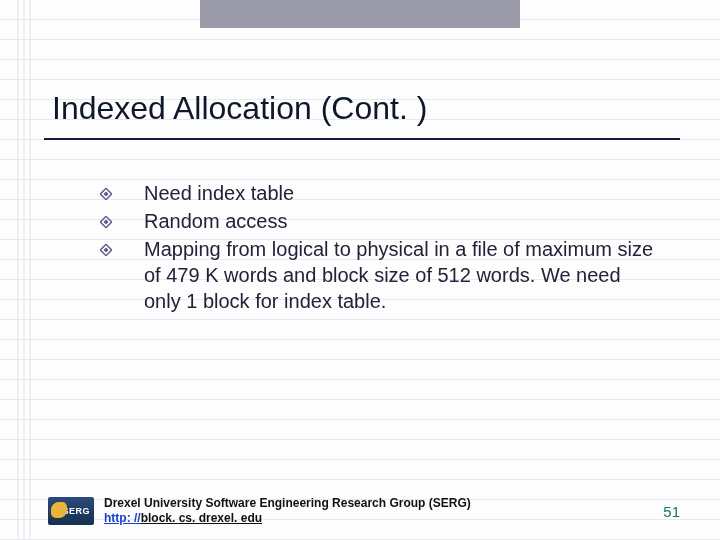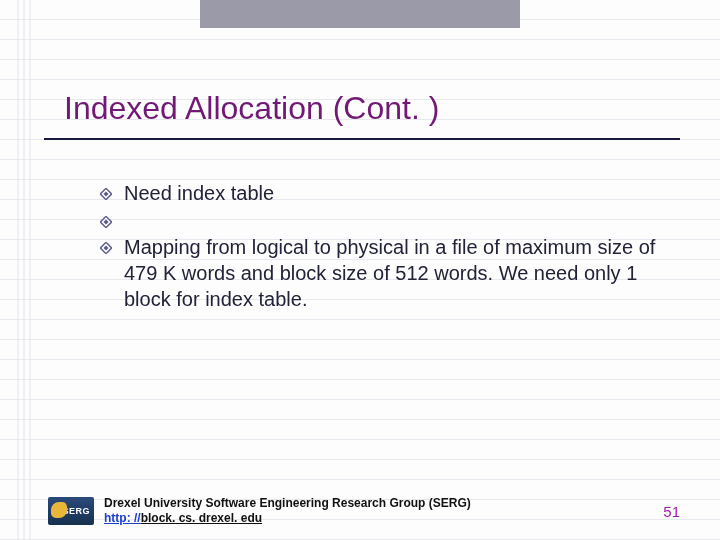--- a/index.html
+++ b/index.html
@@ -23,23 +23,23 @@
     position: absolute;
     top: 0;
     left: 200px;
     width: 320px;
     height: 28px;
     background: #9a9aa8;
   }
   .title {
     position: absolute;
     top: 90px;
-    left: 64px;
+    left: 52px;
     font-size: 32px;
-    color: #701a75;
+    color: #0f172a;
     font-weight: 400;
     font-family: Verdana, Arial, sans-serif;
   }
   .title-rule {
     position: absolute;
     top: 138px;
     left: 44px;
     width: 636px;
     height: 2px;
     background: #1a1a3a;
@@ -47,20 +47,21 @@
   .body-content {
     position: absolute;
     top: 180px;
     left: 100px;
     width: 560px;
   }
   .bullet-item {
     display: flex;
     align-items: flex-start;
     margin-bottom: 2px;
+    gap: 20px;
   }
   .bullet-icon {
     flex: 0 0 18px;
     margin-top: 6px;
     margin-right: 6px;
   }
   .bullet-text {
     font-size: 20px;
     color: #222238;
     line-height: 1.3;
@@ -117,21 +118,21 @@
   .footer-link-tail {
     color: #111;
     text-decoration: underline;
     font-weight: bold;
   }
   .page-num {
     position: absolute;
     bottom: 20px;
     right: 40px;
     font-size: 15px;
-    color: #a21caf;
+    color: #0f766e;
     font-family: Verdana, Arial, sans-serif;
   }
 </style>
 </head>
 <body>
 
 <div class="lines-bg">
   <svg viewBox="0 0 720 540">
     <defs>
       <pattern id="hline" width="720" height="20" patternUnits="userSpaceOnUse">
@@ -163,20 +164,21 @@
     </span>
     <span class="bullet-text">Need index table</span>
   </div>
   <div class="bullet-item">
     <span class="bullet-icon">
       <svg width="12" height="12" viewBox="0 0 12 12">
           <rect x="2" y="2" width="8" height="8" transform="rotate(45 6 6)" fill="none" stroke="#5b5b88" stroke-width="1.4"></rect>
           <rect x="4.2" y="4.2" width="3.6" height="3.6" transform="rotate(45 6 6)" fill="#5b5b88"></rect>
         </svg>
     </span>
+    <span class="bullet-text">Random access</span>
   </div>
   <div class="bullet-item">
     <span class="bullet-icon">
       <svg width="12" height="12" viewBox="0 0 12 12">
           <rect x="2" y="2" width="8" height="8" transform="rotate(45 6 6)" fill="none" stroke="#5b5b88" stroke-width="1.4"></rect>
           <rect x="4.2" y="4.2" width="3.6" height="3.6" transform="rotate(45 6 6)" fill="#5b5b88"></rect>
         </svg>
     </span>
     <span class="bullet-text">Mapping from logical to physical in a file of maximum size of 479 K words and block size of 512 words.  We need only 1 block for index table.</span>
   </div>

